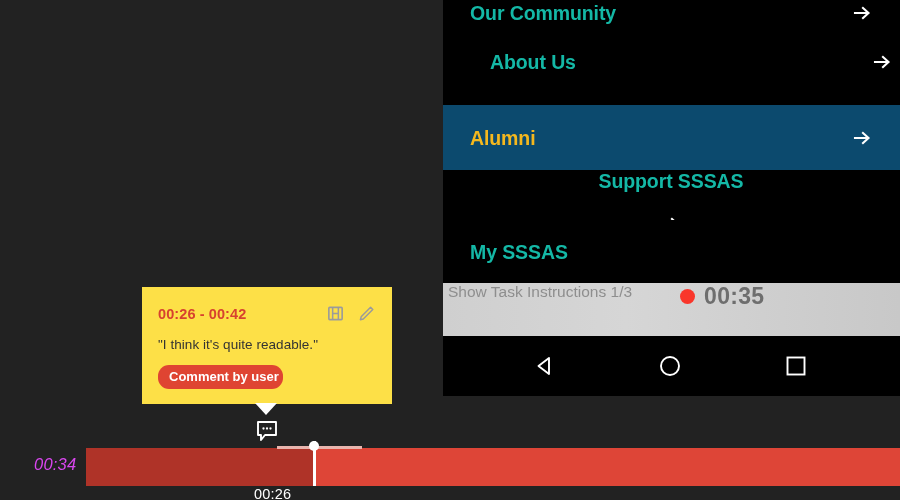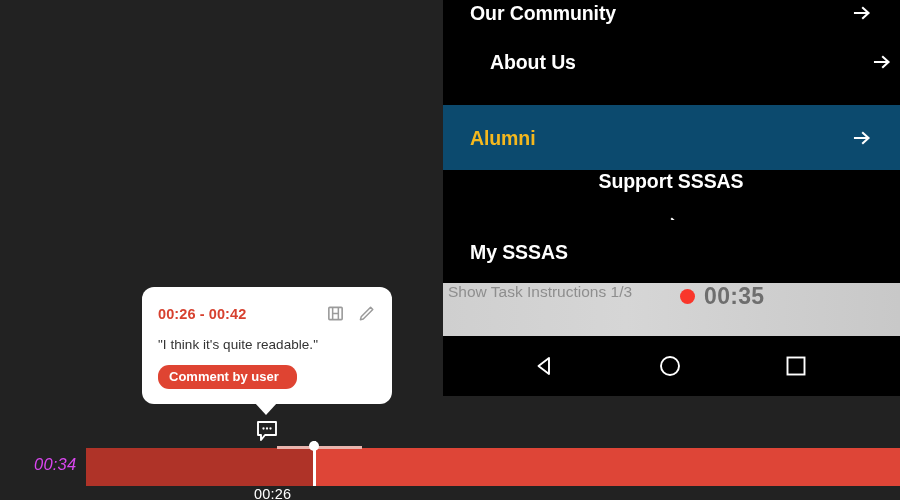--- a/index.html
+++ b/index.html
@@ -45,21 +45,21 @@
     align-items: center;
     justify-content: space-between;
     box-sizing: border-box;
     padding: 0 28px 0 27px;
     background: #000000;
   }
   .menu-item.highlight {
     background: #0c4a6e;
   }
   .menu-item-label {
-    color: #ffffff;
+    color: #14b8a6;
     font-size: 19.5px;
     font-weight: bold;
     letter-spacing: -0.1px;
     white-space: nowrap;
   }
   .menu-item.highlight .menu-item-label {
     color: #f5b81e;
   }
   .menu-arrow {
     width: 20px;
@@ -128,22 +128,22 @@
   .nav-recent{ left: 323px; }
   .nav-btn svg { display: block; }
 
   
   .comment-card {
     position: absolute;
     left: 142px;
     top: 287px;
     width: 250px;
     height: 117px;
-    background: #ffffff;
-    border-radius: 12px;
+    background: #fde047;
+    border-radius: 0;
     box-sizing: border-box;
     padding: 17px 16px 0 16px;
   }
   .card-tail {
     position: absolute;
     left: 255px;
     top: 403px;
     width: 0;
     height: 0;
     border-left: 11px solid transparent;
@@ -176,21 +176,21 @@
     letter-spacing: 0.05px;
     white-space: nowrap;
   }
   .card-badge {
     display: inline-block;
     margin-top: 13px;
     background: #df4432;
     color: #ffffff;
     font-size: 13px;
     font-weight: bold;
-    padding: 4px 18px 5px 11px;
+    padding: 4px 4px 5px 11px;
     border-radius: 11px;
     white-space: nowrap;
   }
 
   
   .timeline-label {
     position: absolute;
     left: 34px;
     top: 455px;
     color: #d946ef;

